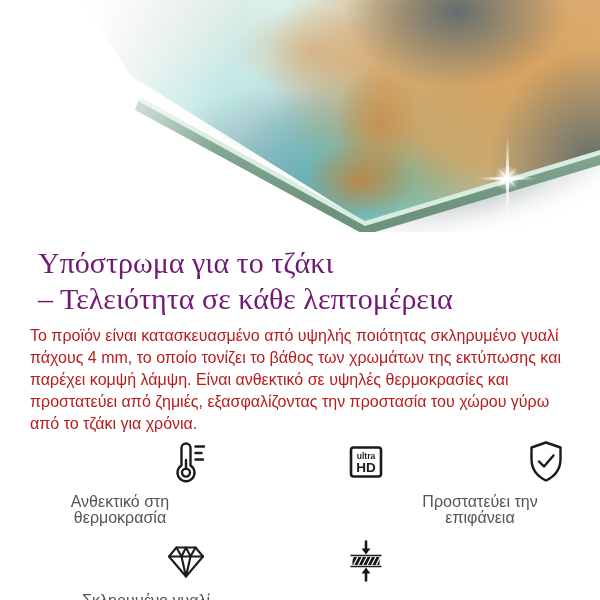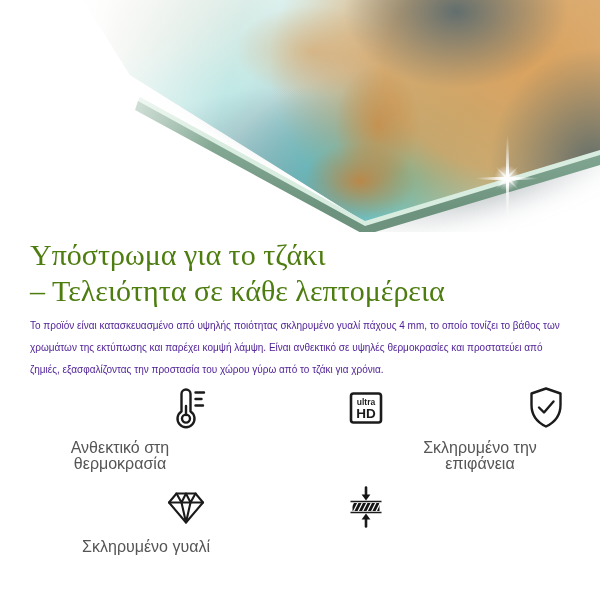--- a/index.html
+++ b/index.html
@@ -52,24 +52,24 @@
   .ray-h{left:-32px;top:-1.5px;width:64px;height:3px;border-radius:50%;
     background:linear-gradient(90deg,rgba(255,255,255,0),rgba(255,255,255,.95) 42%,#fff 50%,rgba(255,255,255,.95) 58%,rgba(255,255,255,0));}
   .ray-d1,.ray-d2{left:-16px;top:-1px;width:32px;height:2px;border-radius:50%;
     background:linear-gradient(90deg,rgba(255,255,255,0),#fff 50%,rgba(255,255,255,0));}
   .ray-d1{transform:rotate(45deg);} .ray-d2{transform:rotate(-45deg);}
   .glow{left:-13px;top:-13px;width:26px;height:26px;border-radius:50%;
     background:radial-gradient(rgba(255,255,255,.98),rgba(255,255,255,0) 70%);}
 
   
   .content{padding:5px 30px 0;}
-  h1{margin:0;font-family:"Liberation Serif",serif;font-weight:400;
-     font-size:30px;line-height:36px;color:#4d7c0f;}
+  h1{margin:8px;font-family:"Liberation Serif",serif;font-weight:400;
+     font-size:30px;line-height:36px;color:#701a75;}
   h1 span{display:block;}
-  .desc{margin:6px 0 0;font-size:10px;line-height:22px;color:#4c1d95;}
+  .desc{margin:6px 0 0;font-size:16px;line-height:22px;color:#b91c1c;}
 
   
   .features{margin-top:3px;display:grid;grid-template-columns:repeat(3,1fr);row-gap:11px;}
   .feature{display:flex;flex-direction:column;align-items:flex-end;text-align:center;}
   .icon-box{height:48px;display:flex;align-items:center;justify-content:center;}
   .icon-box svg{width:48px;height:48px;}
   .feature-label{margin-top:8px;font-size:16px;line-height:16px;color:#555;}
 
   svg .st{stroke:#1b1b1b;fill:none;stroke-width:2.4;stroke-linecap:round;stroke-linejoin:round;}
   svg .thin{stroke:#1b1b1b;fill:none;stroke-width:1.6;}
@@ -127,21 +127,21 @@
       </div>
     </div>
 
     <div class="feature">
       <div class="icon-box">
         <svg viewBox="0 0 48 48">
           <path class="st" d="M24 4.5 L38.5 9.5 V21 C38.5 31.5 32.5 38.5 24 42.5 C15.5 38.5 9.5 31.5 9.5 21 V9.5 Z"></path>
           <path class="st" d="M17 23.5 L22 28.5 L31.5 17.5"></path>
         </svg>
       </div>
-      <div class="feature-label">Σκληρυμένο την επιφάνεια</div>
+      <div class="feature-label">Προστατεύει την επιφάνεια</div>
     </div>
 
     <div class="feature">
       <div class="icon-box">
         <svg viewBox="0 0 48 48">
           <path class="st" style="stroke-width:2.1" d="M14.5 10.5 H33.5 L41 19.5 L24 39.5 L7 19.5 Z"></path>
           <path class="st" style="stroke-width:2.1" d="M7 19.5 H41"></path>
           <path class="st" style="stroke-width:2.1" d="M14.5 10.5 L19.5 19.5 L24 10.5 L28.5 19.5 L33.5 10.5"></path>
           <path class="st" style="stroke-width:2.1" d="M19.5 19.5 L24 39.5 L28.5 19.5"></path>
         </svg>

